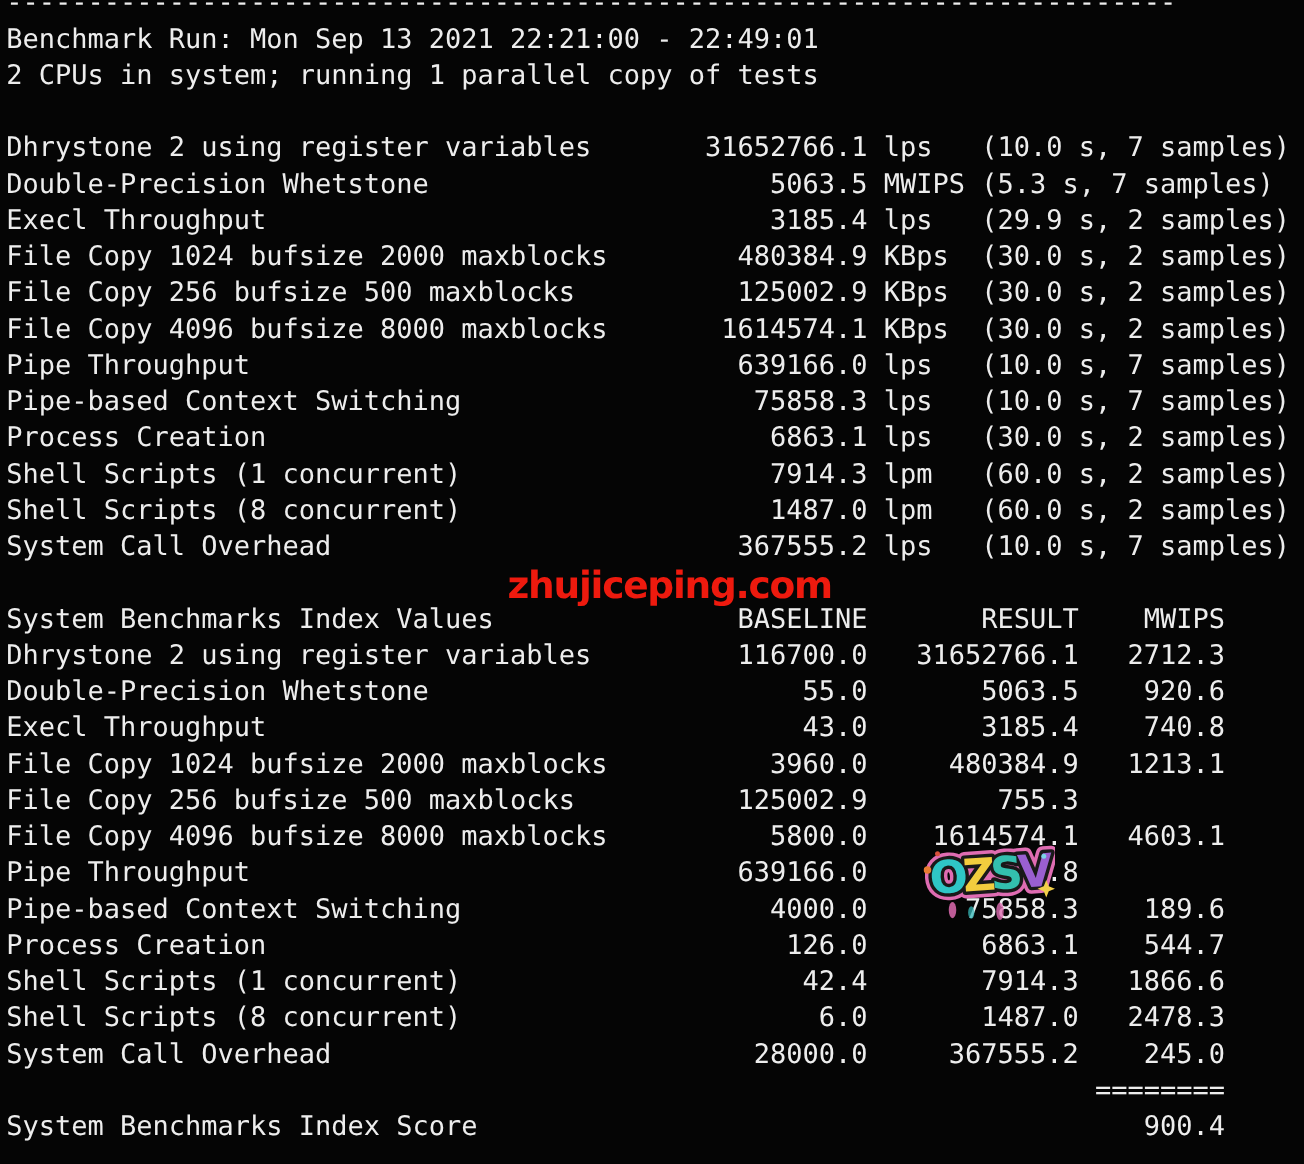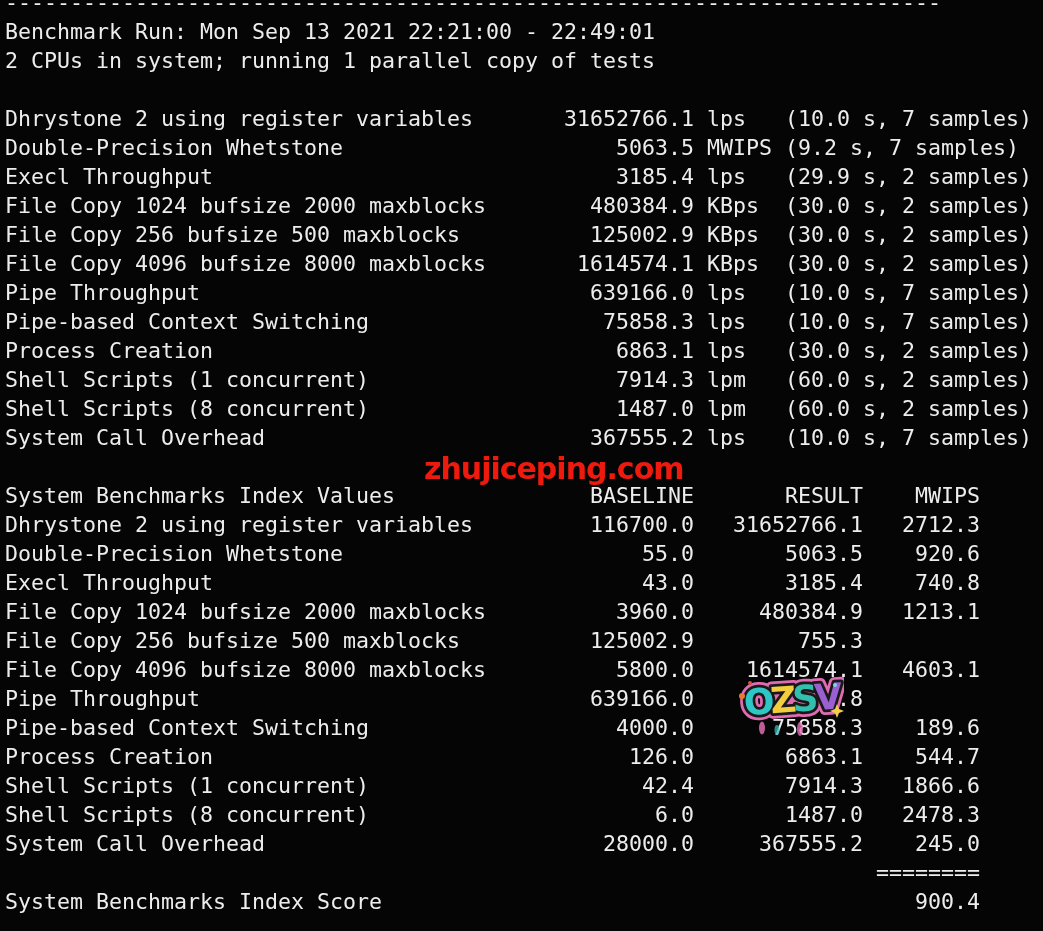--- a/index.html
+++ b/index.html
@@ -18,41 +18,41 @@
   }
   .line { height:29px; line-height:29px; white-space:pre; }
   
   .r1 { display:grid; grid-template-columns:41ch 12ch 7ch auto; }
   .r1 .val { text-align:right; }
   .r1 .unit { padding-left:1ch; }
   
   .r2 { display:grid; grid-template-columns:40ch 13ch 13ch 9ch; }
   .r2 .num { text-align:right; }
   .wm-site {
-    position:absolute; left:424px; top:450px;
+    position:absolute; left:406px; top:450px;
     font-family:"DejaVu Sans","Liberation Sans",sans-serif;
     font-weight:bold; font-size:30px; letter-spacing:-1px;
     color:#ee1a0e; line-height:1.25;text-align:right;
   }
   .wm-graffiti { position:absolute; left:736px; top:674px; width:108px; height:64px; }
 </style>
 </head>
 <body>
 
 <div class="terminal">
   <div class="line">------------------------------------------------------------------------</div>
   <div class="line">Benchmark Run: Mon Sep 13 2021 22:21:00 - 22:49:01</div>
   <div class="line">2 CPUs in system; running 1 parallel copy of tests</div>
   <div class="line"></div>
 
   <div class="line r1">
     <span>Dhrystone 2 using register variables</span><span class="val">31652766.1</span><span class="unit">lps</span><span>(10.0 s, 7 samples)</span>
   </div>
   <div class="line r1">
-    <span>Double-Precision Whetstone</span><span class="val">5063.5</span><span class="unit">MWIPS</span><span>(9.2 s, 7 samples)</span>
+    <span>Double-Precision Whetstone</span><span class="val">5063.5</span><span class="unit">MWIPS</span><span>(5.3 s, 7 samples)</span>
   </div>
   <div class="line r1">
     <span>Execl Throughput</span><span class="val">3185.4</span><span class="unit">lps</span><span>(29.9 s, 2 samples)</span>
   </div>
   <div class="line r1">
     <span>File Copy 1024 bufsize 2000 maxblocks</span><span class="val">480384.9</span><span class="unit">KBps</span><span>(30.0 s, 2 samples)</span>
   </div>
   <div class="line r1">
     <span>File Copy 256 bufsize 500 maxblocks</span><span class="val">125002.9</span><span class="unit">KBps</span><span>(30.0 s, 2 samples)</span>
   </div>

